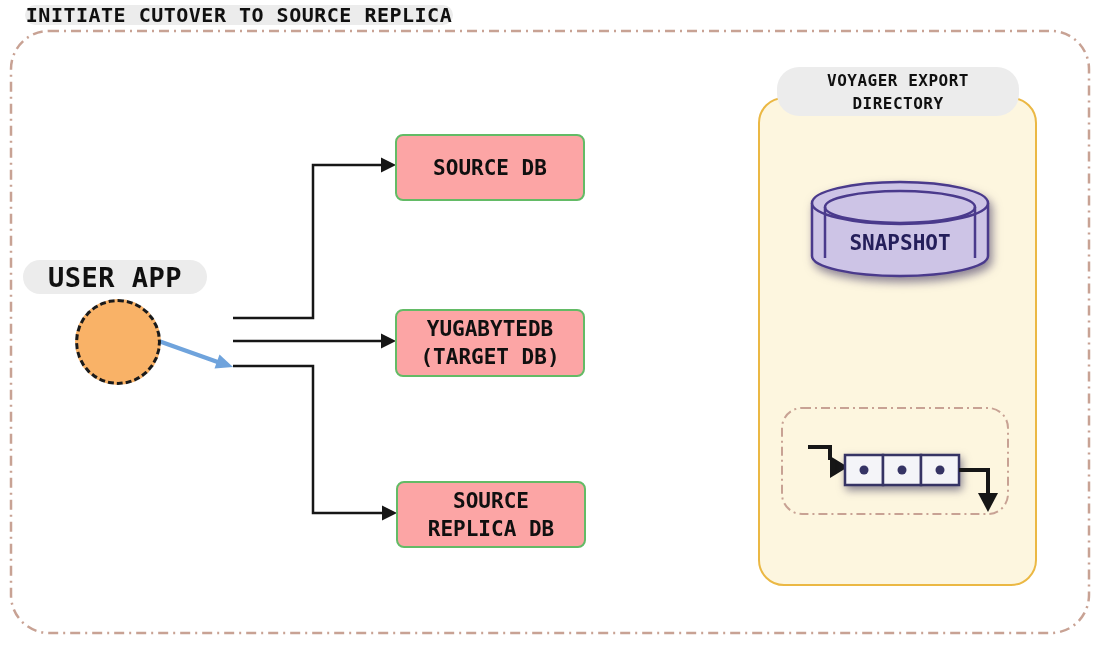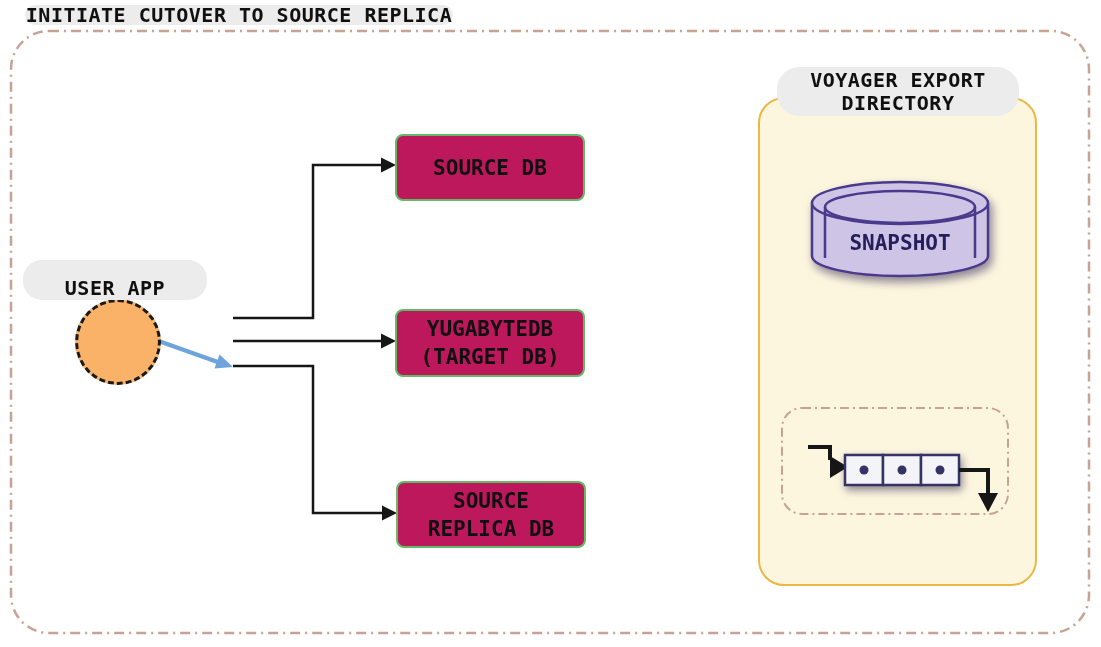--- a/index.html
+++ b/index.html
@@ -34,29 +34,28 @@
   }
 
   .pill-title {
     left: 25px; top: 5px;
     width: 428px; height: 20px;
     font-size: 20px;
   }
 
   .pill-user-app {
     left: 23px; top: 260px;
-    width: 184px; height: 40px;
-    font-size: 20px;
-    justify-content: flex-end;
+    width: 184px; height: 34px;
+    font-size: 27px;
   }
 
   .pill-voyager {
     left: 777px; top: 67px;
     width: 242px; height: 49px;
-    font-size: 20px;
+    font-size: 16px;
     line-height: 23px;
     border-radius: 22px;
   }
 
   .pill-event-queue {
     left: 799px; top: 392px;
     width: 182px; height: 33px;
     font-size: 20px;
   }
 
@@ -66,21 +65,21 @@
     width: 86px; height: 86px;
     border-radius: 50%;
     background: #f9b267;
     border: 3px dashed #1a1a1a;
     z-index: 2;
   }
 
   .db-box {
     position: absolute;
     width: 190px;
-    background: #be185d;
+    background: #fca5a5;
     border: 2px solid #63bb66;
     border-radius: 8px;
     display: flex;
     flex-direction: column;
     align-items: center;
     justify-content: center;
     text-align: center;
     font-size: 21px;
     line-height: 28px;
     z-index: 2;

